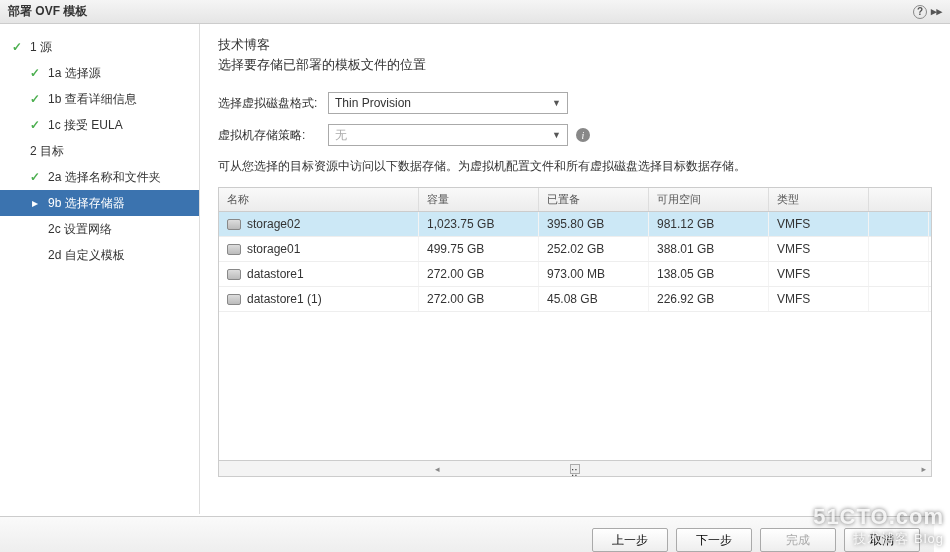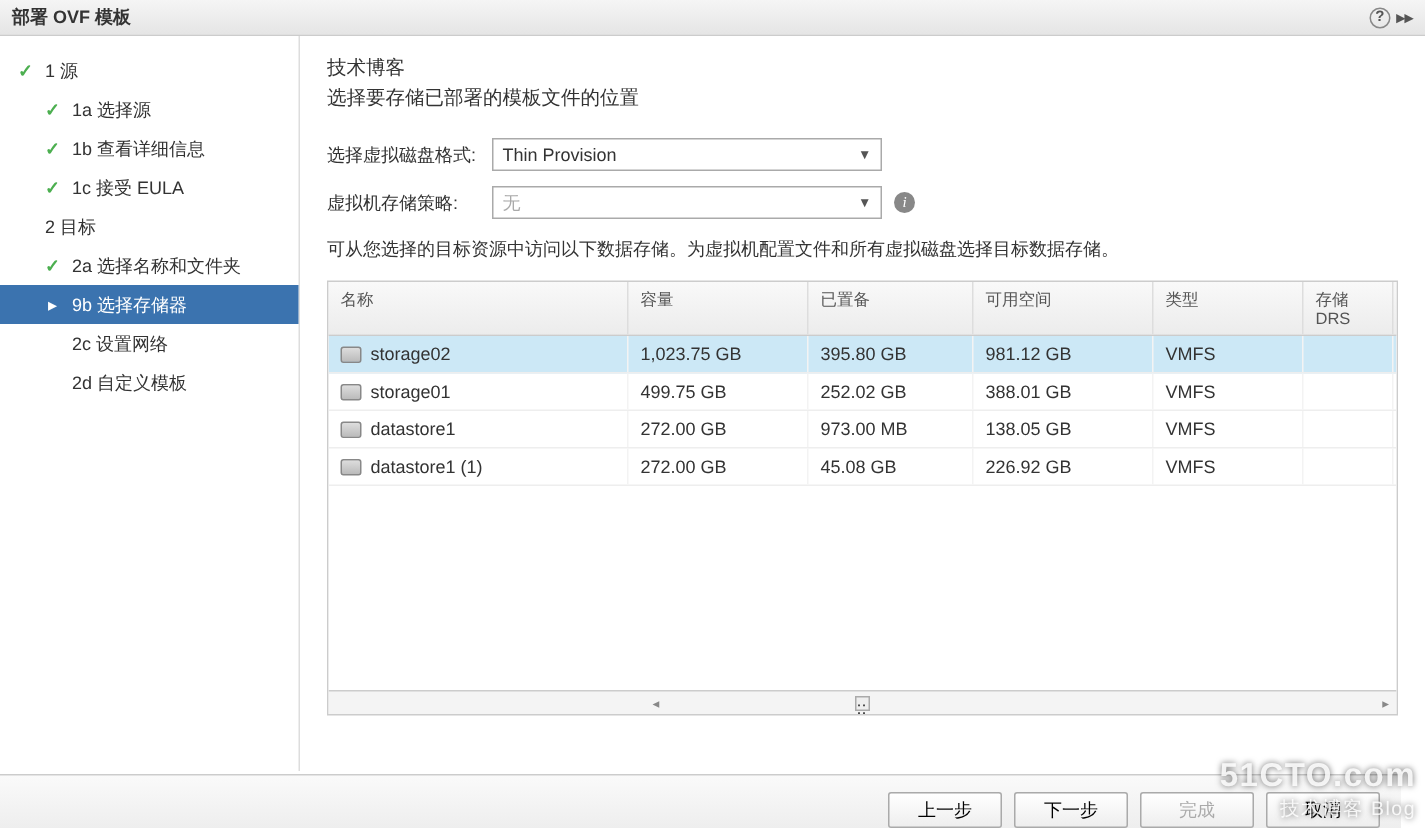--- a/index.html
+++ b/index.html
@@ -16,21 +16,21 @@
 .nav-item.disabled { color: #aaa; }
 .nav-icon { width: 14px; display: inline-flex; justify-content: center; margin-right: 6px; }
 .check { color: #4caf50; font-weight: bold; }
 .num { color: #333; }
 
 .main { flex: 1; padding: 12px 18px 0 18px; position: relative; }
 .section-title { font-size: 13px; margin-bottom: 2px; }
 .section-desc { font-size: 13px; margin-bottom: 18px; color: #333; }
 .form-row { display: flex; align-items: center; margin-bottom: 10px; }
 .form-label { width: 110px; }
-.select { width: 260px; height: 22px; border: 1px solid #aaa; background: #fff; display: flex; align-items: center; padding: 0 6px; justify-content: space-between; cursor: pointer; }
+.select { width: 240px; height: 22px; border: 1px solid #aaa; background: #fff; display: flex; align-items: center; padding: 0 6px; justify-content: space-between; cursor: pointer; }
 .select.disabled { color: #aaa; }
 .select-arrow { font-size: 9px; color: #555; }
 .info-icon { width: 14px; height: 14px; border-radius: 50%; background: #888; color: #fff; font-size: 10px; display: inline-flex; align-items: center; justify-content: center; margin-left: 8px; font-style: italic; font-family: Georgia, serif; }
 .instruction { margin: 12px 0; }
 
 .table-wrap { border: 1px solid #ccc; height: 290px; overflow: hidden; display: flex; flex-direction: column; }
 .grid { display: grid; grid-template-columns: 200px 120px 110px 120px 100px 60px; }
 .thead { background: linear-gradient(#f9f9f9,#ececec); border-bottom: 1px solid #ccc; }
 .th { padding: 4px 8px; font-size: 11px; color: #555; border-right: 1px solid #ddd; }
 .tbody { flex: 1; overflow-y: auto; background: #fff; }
@@ -121,21 +121,20 @@
 
     <div class="instruction">可从您选择的目标资源中访问以下数据存储。为虚拟机配置文件和所有虚拟磁盘选择目标数据存储。</div>
 
     <div class="table-wrap">
       <div class="grid thead">
         <div class="th">名称</div>
         <div class="th">容量</div>
         <div class="th">已置备</div>
         <div class="th">可用空间</div>
         <div class="th">类型</div>
-        <div class="th">存储 DRS</div>
       </div>
       <div class="tbody" id="tbody">
           <div class="grid row selected">
             <div class="td"><span class="ds-icon"></span>storage02</div>
             <div class="td">1,023.75 GB</div>
             <div class="td">395.80 GB</div>
             <div class="td">981.12 GB</div>
             <div class="td">VMFS</div>
             <div class="td"></div>
           </div>

